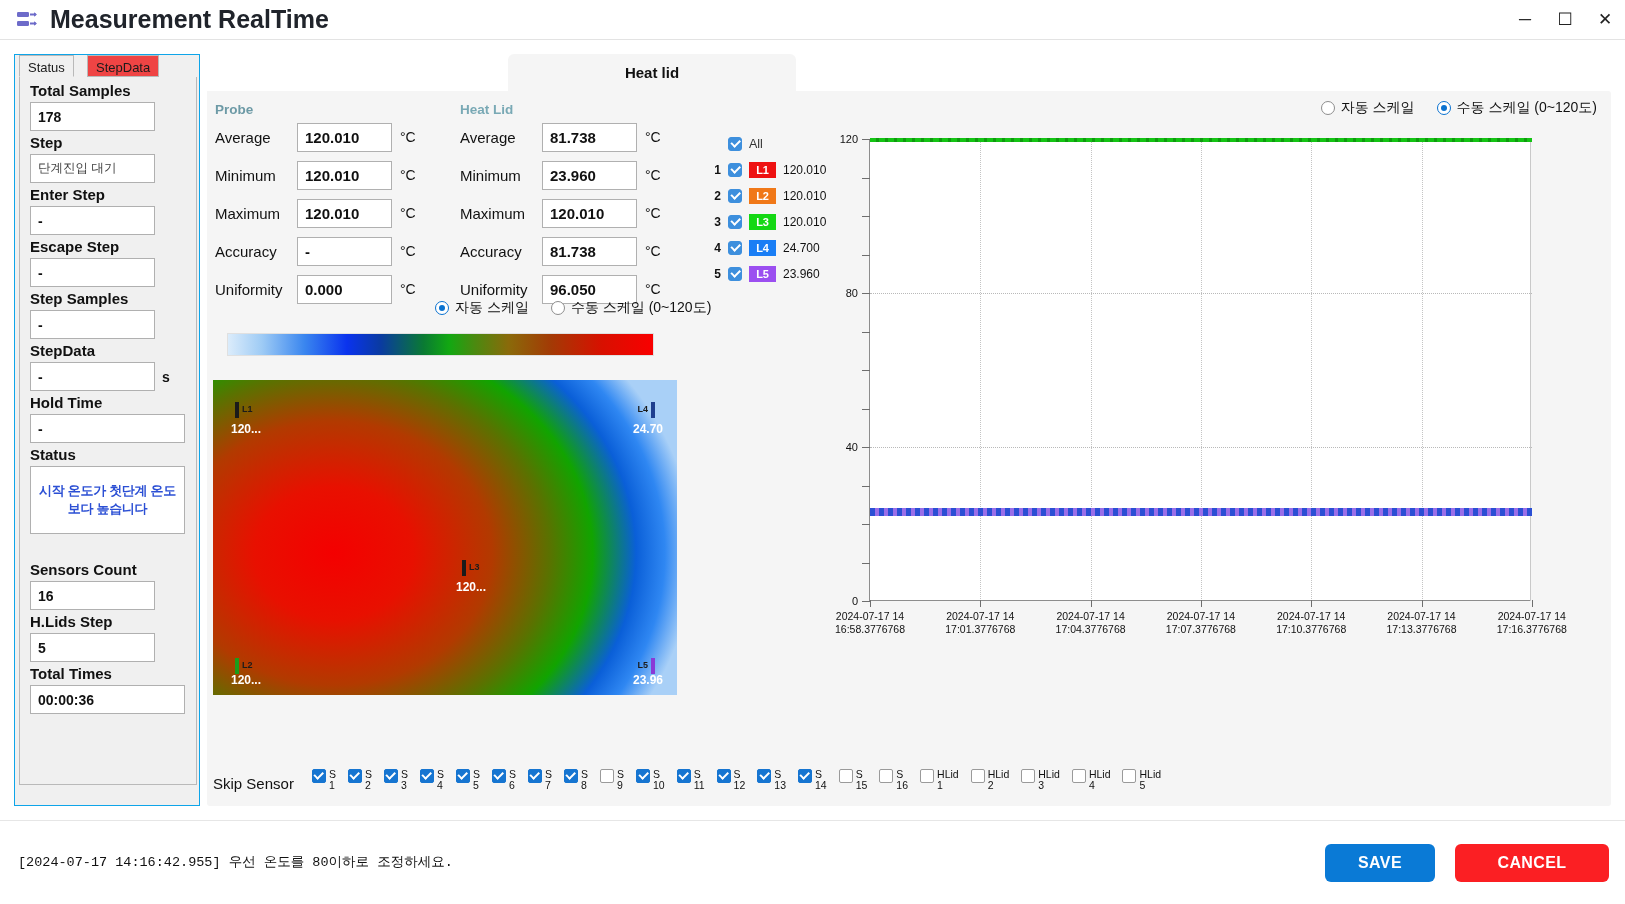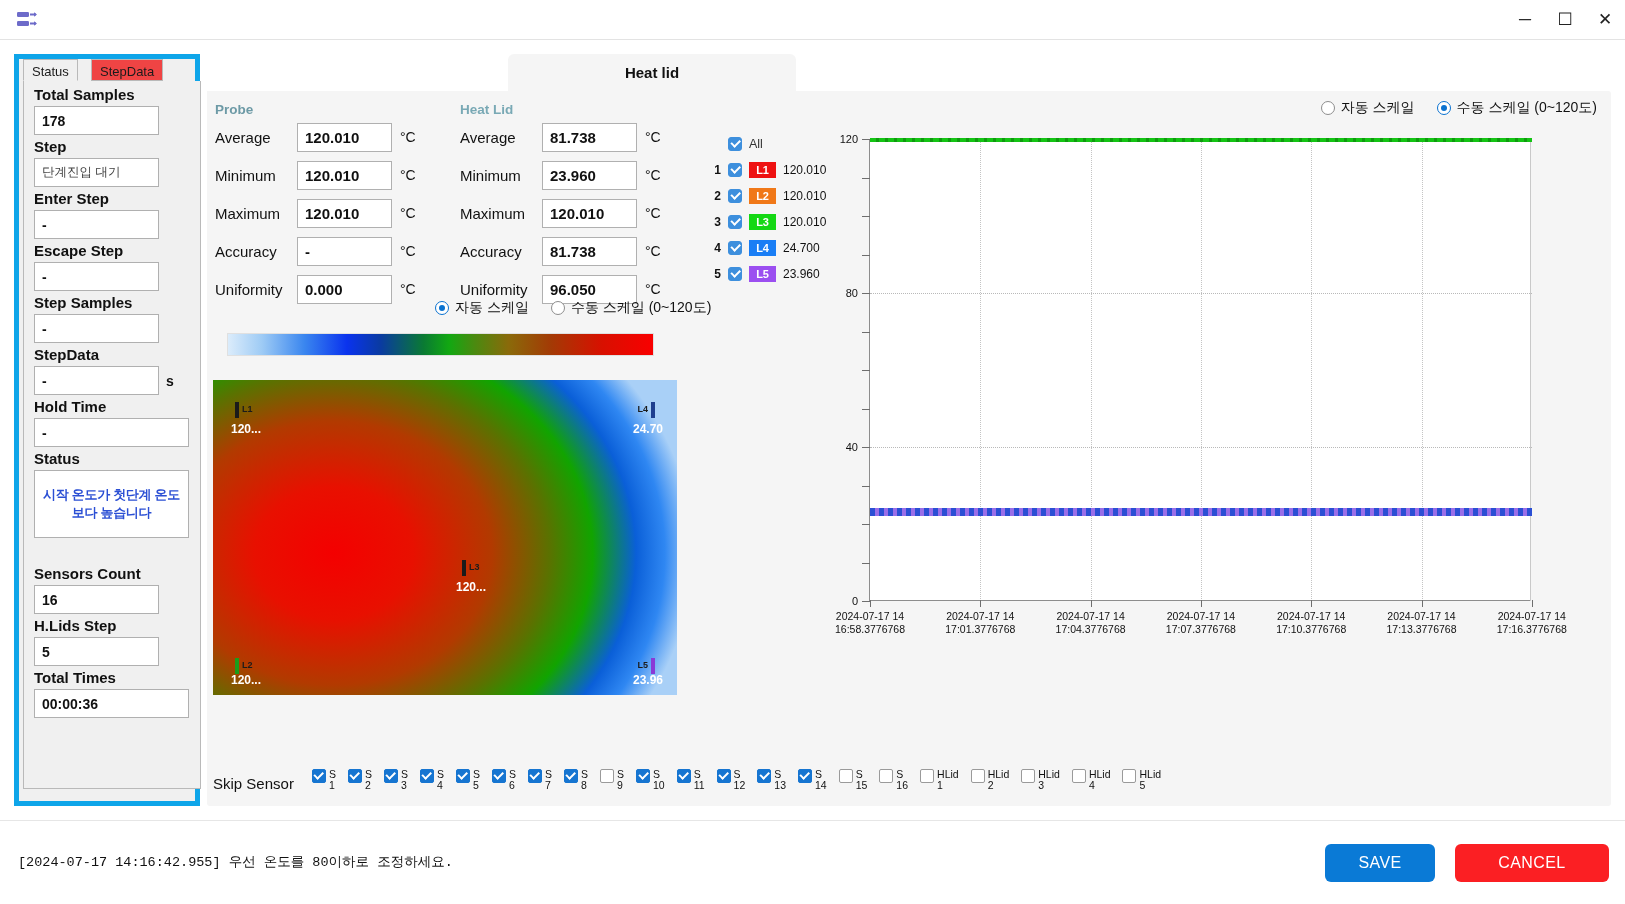--- a/index.html
+++ b/index.html
@@ -31,21 +31,21 @@
 
   
   .body-area{
     position:absolute; left:0; top:40px; width:1625px; height:780px;
     background:#ffffff;
   }
 
   
   .sidebar{
     position:absolute; left:14px; top:14px; width:186px; height:752px;
-    background:#f0f0f0; border:5px solid #0ea5e9;
+    background:#f0f0f0; border:1px solid #0ea5e9;
   }
   .side-tabs{ position:relative; height:22px; }
   .side-tab{
     position:absolute; top:0; height:22px; padding:2px 8px 0 8px;
     font-size:13px; color:#1b1b1b; border:1px solid #b9b9b9;
     display:flex; align-items:center;
   }
   .side-tab.active{ left:4px; background:#f0f0f0; border-bottom:1px solid #f0f0f0; z-index:2; }
   .side-tab.inactive{ left:72px; background:#ef4444; }
 
@@ -210,38 +210,39 @@
     position:absolute; left:0; top:820px; width:1625px; height:84px;
     background:#fff; border-top:1px solid #e6e6e6;
   }
   .log-text{
     position:absolute; left:18px; top:32px;
     font-family:"Liberation Mono", monospace; font-size:13.5px; color:#111;
   }
   .btn{
     position:absolute; top:23px; height:38px; border-radius:6px;
     display:flex; align-items:center; justify-content:center;
-    font-size:16px; font-weight:normal; color:#fff; letter-spacing:0.4px;
+    font-size:16px; font-weight:bold; color:#fff; letter-spacing:0.4px;
   }
   .btn.save{ right:190px; width:110px; background:#0a7ad6; }
   .btn.cancel{ right:16px; width:154px; background:#fb1f23; }
 </style>
 </head>
 <body>
 
 <div class="titlebar">
   <div class="app-icon">
     <svg width="24" height="24" viewBox="0 0 24 24">
       <rect x="2" y="4" width="12" height="5" rx="1.2" fill="#6d6bc9"></rect>
       <rect x="2" y="13" width="12" height="5" rx="1.2" fill="#6d6bc9"></rect>
       <path d="M15 6.5 L21 6.5 M15 15.5 L21 15.5" stroke="#6d6bc9" stroke-width="1.8"></path>
       <path d="M19 4.3 L22 6.5 L19 8.7 Z" fill="#6d6bc9"></path>
       <path d="M19 13.3 L22 15.5 L19 17.7 Z" fill="#6d6bc9"></path>
     </svg>
   </div>
+  <div class="app-title">Measurement RealTime</div>
   <div class="winbtns">
     <div class="winbtn">─</div>
     <div class="winbtn">☐</div>
     <div class="winbtn">✕</div>
   </div>
 </div>
 
 <div class="body-area">
 
   <div class="sidebar">

